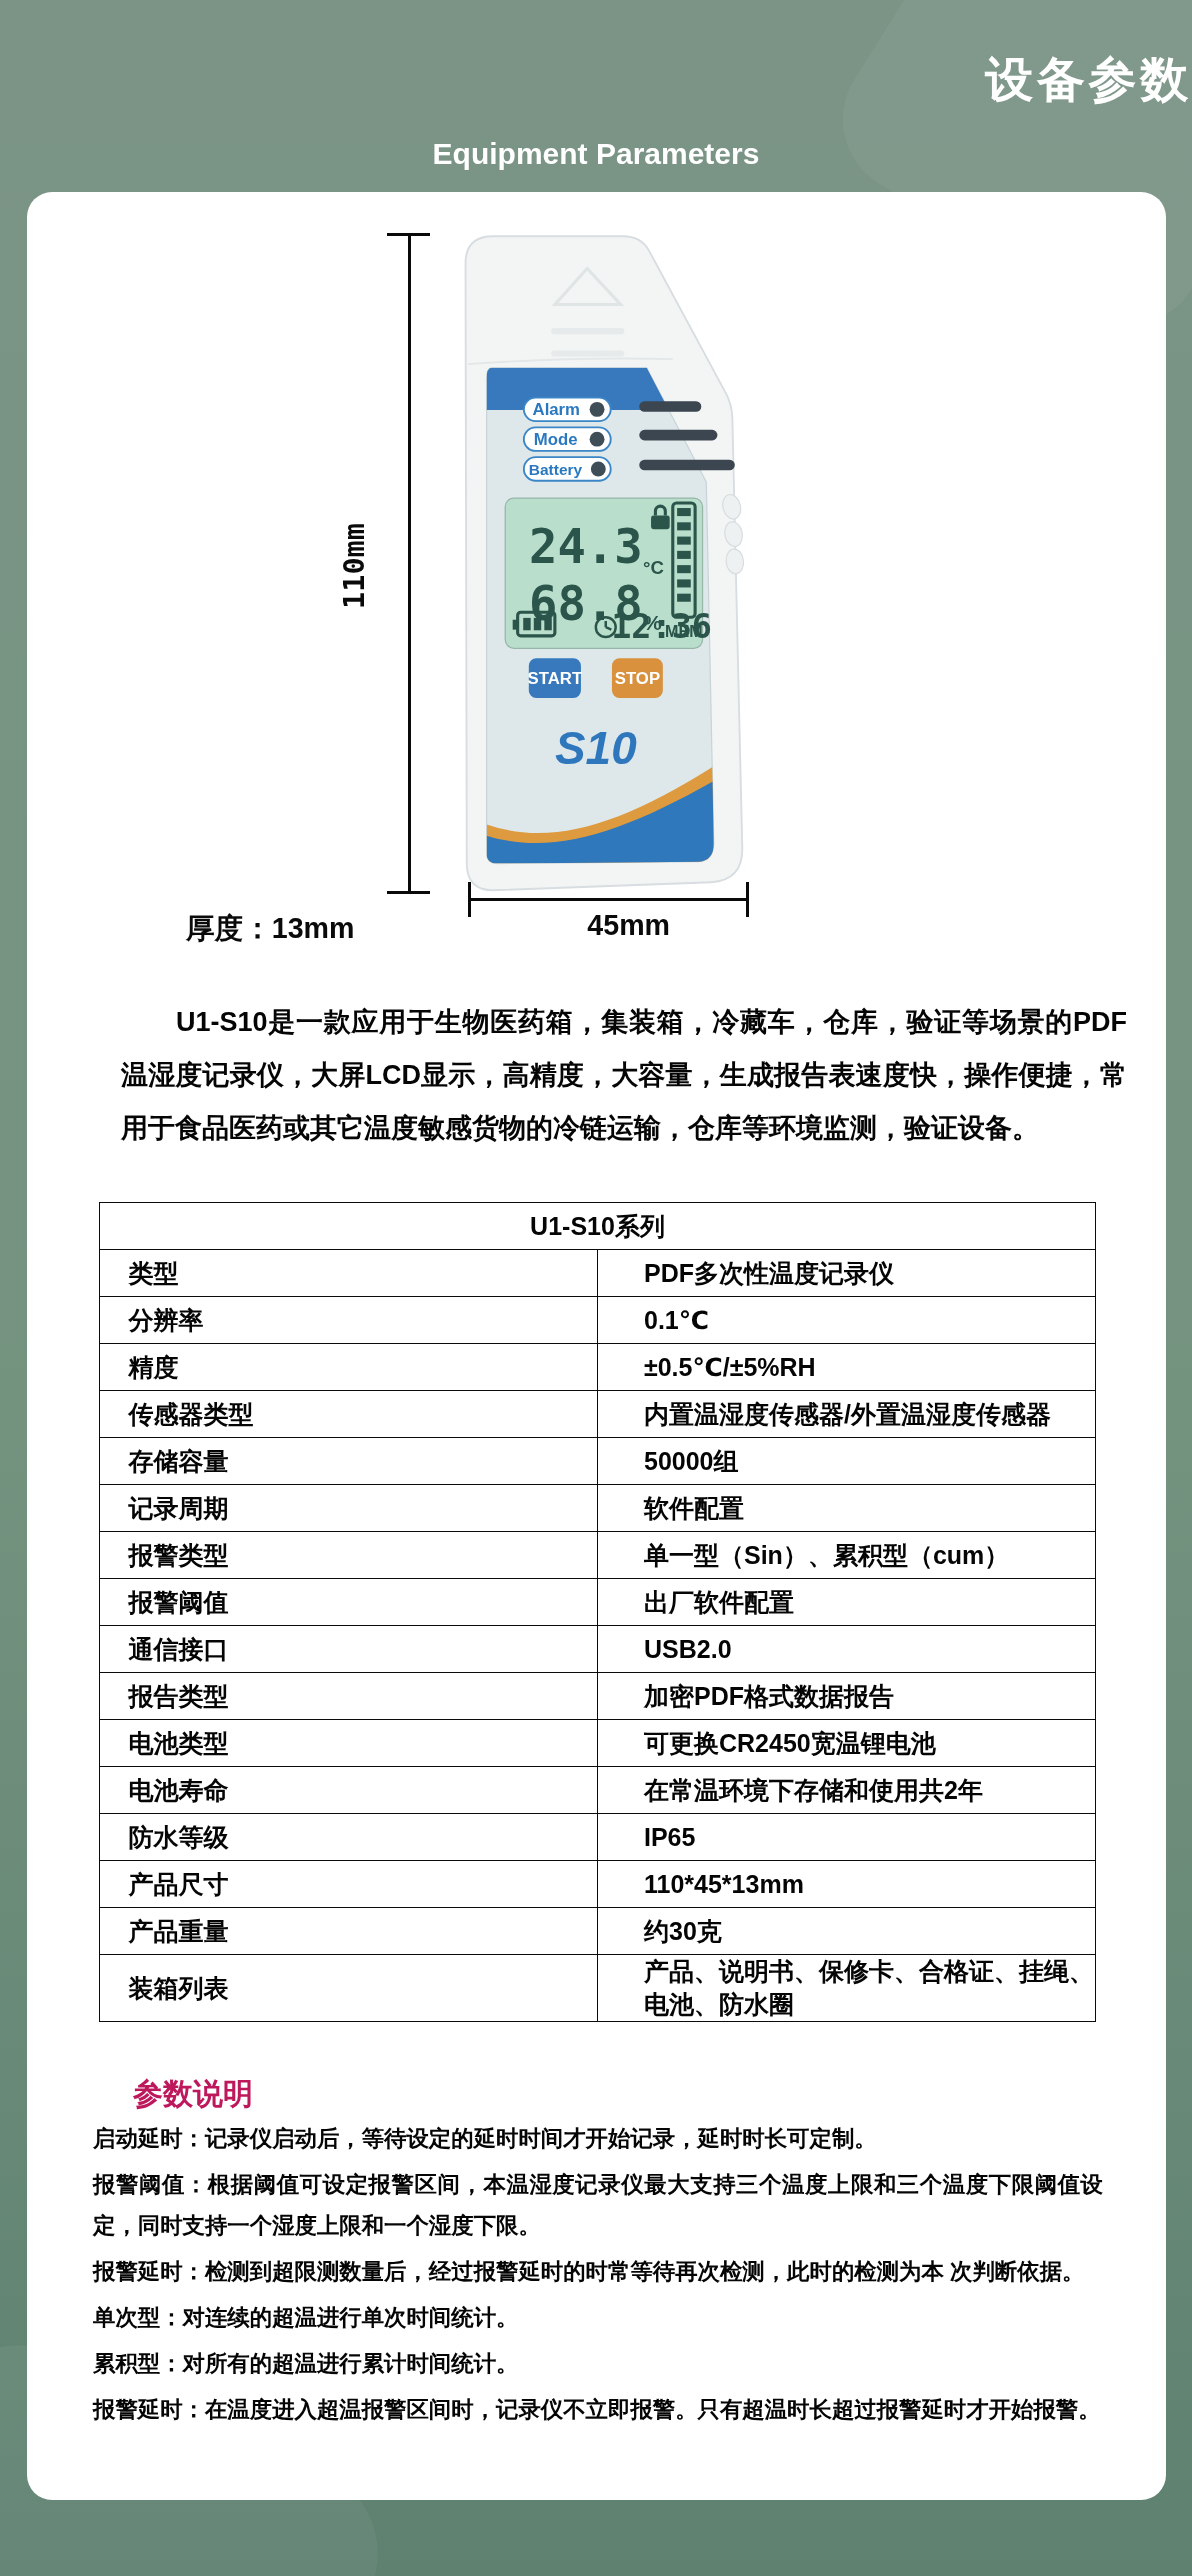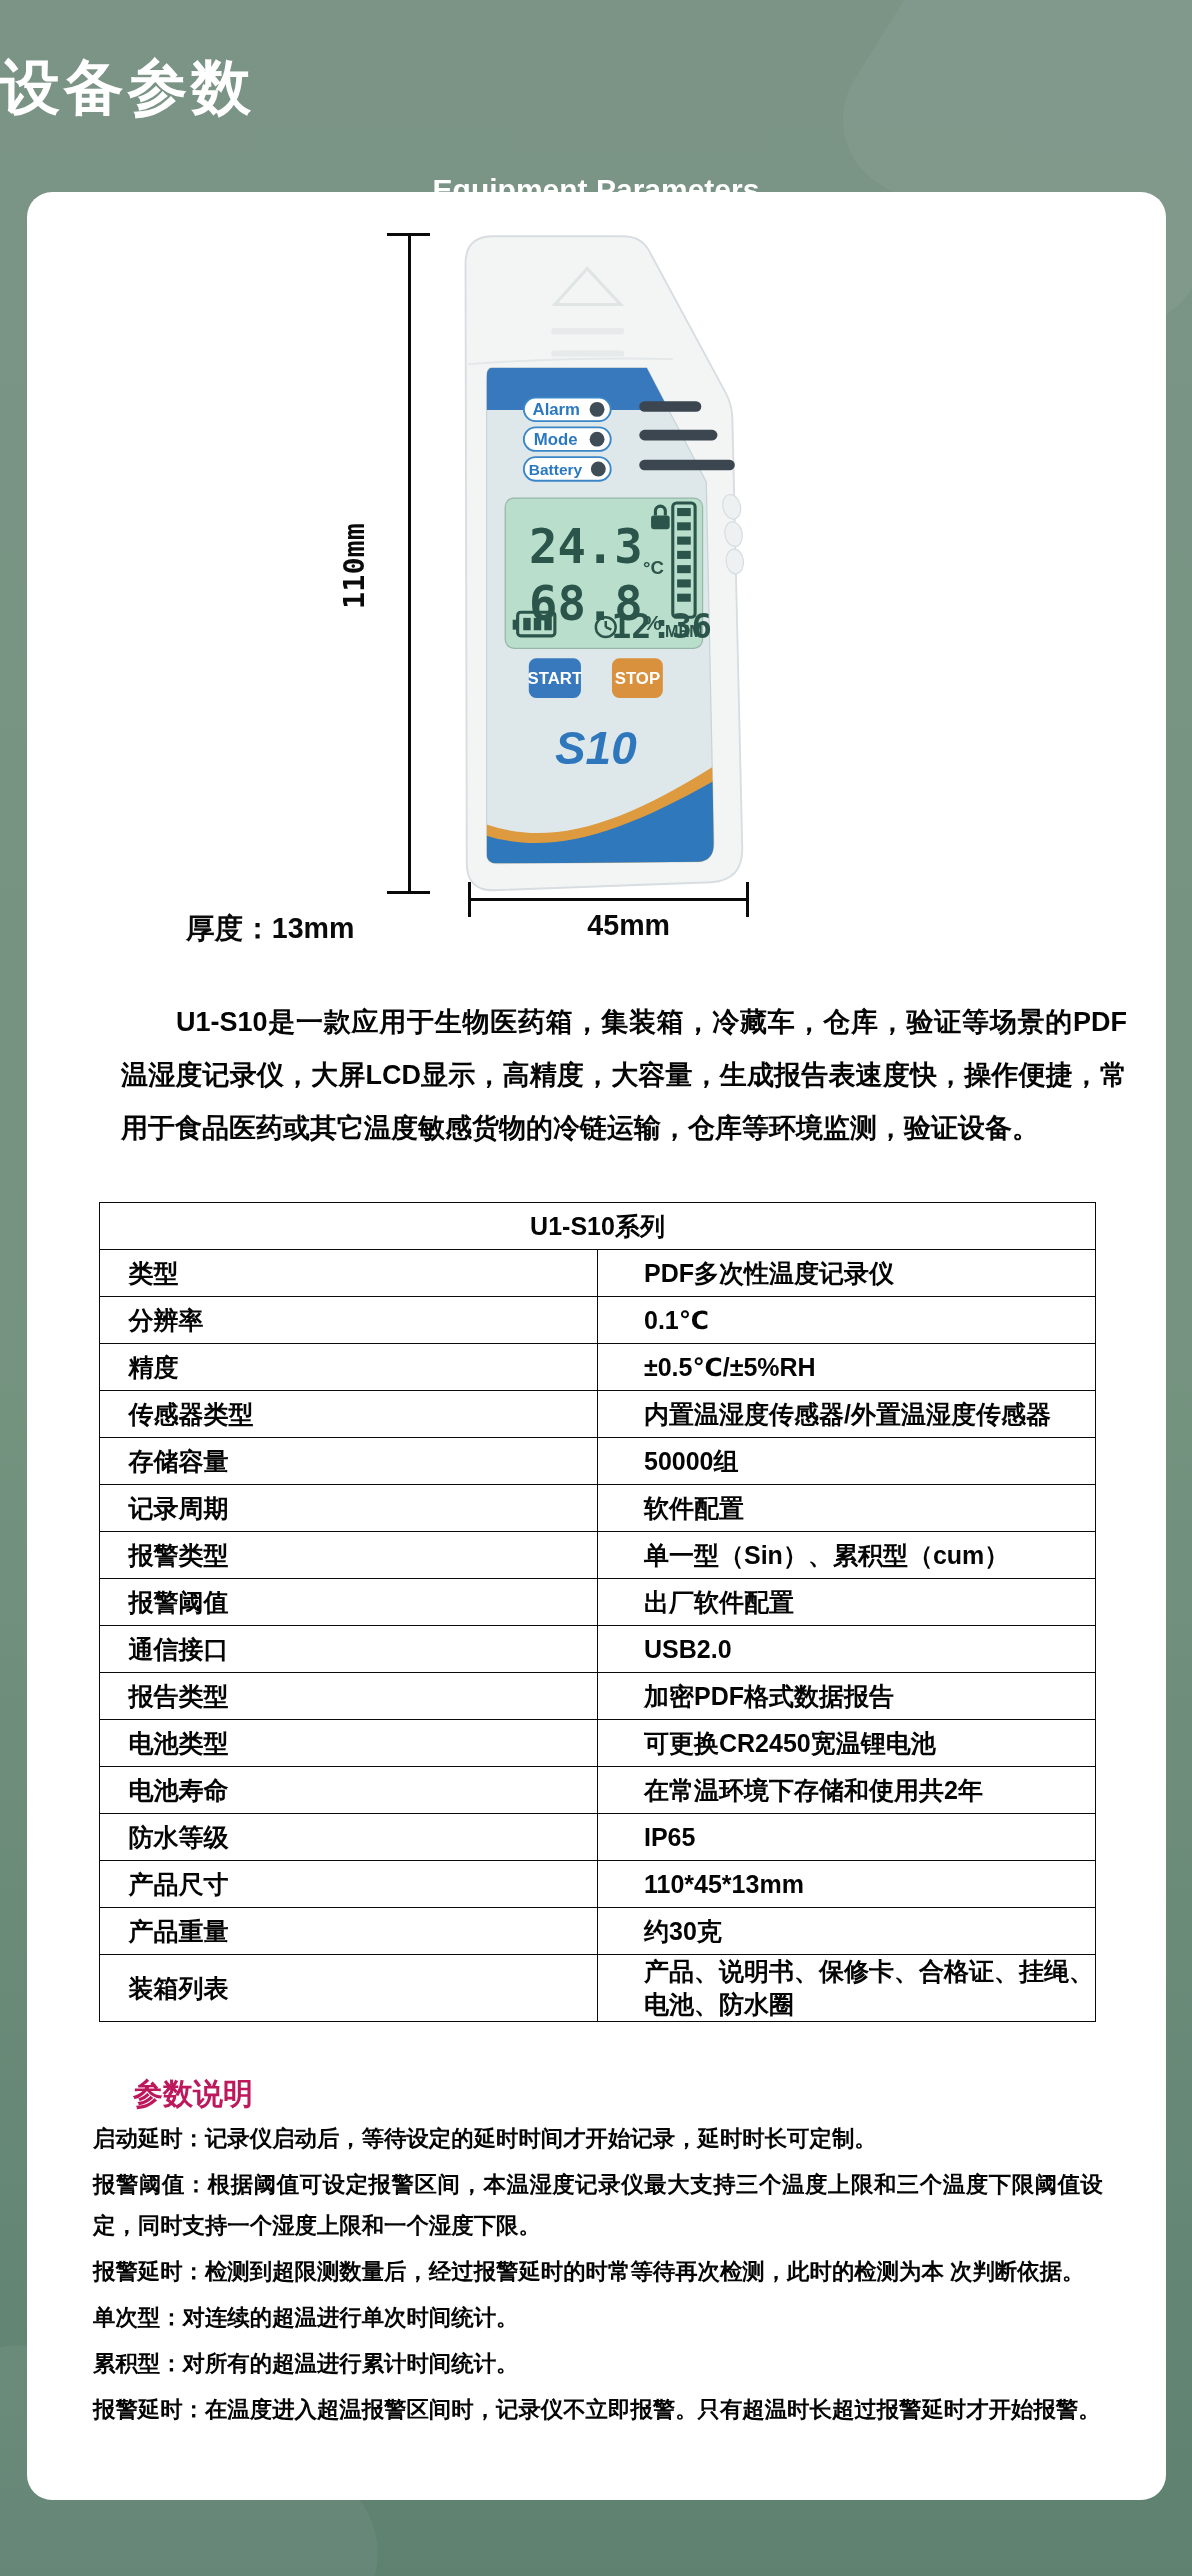--- a/index.html
+++ b/index.html
@@ -6,24 +6,24 @@
   body{
     width:1192px;height:2576px;position:relative;overflow:hidden;
     font-family:"Liberation Sans","DejaVu Sans",sans-serif;
     background:linear-gradient(180deg,#7b9486 0%,#74937f 55%,#5e8170 100%);
   }
   .wm{position:absolute;pointer-events:none;}
   .wm1{right:-75px;top:-50px;width:397px;height:323px;background:rgba(255,255,255,0.05);
        border-radius:75px;transform:rotate(32deg);}
   .wm2{left:-99px;bottom:-87px;width:472px;height:261px;background:rgba(255,255,255,0.05);
        border-radius:87px;transform:rotate(24deg);}
-  .page-title{position:absolute;left:0;top:48px;width:1192px;text-align:left;
-    color:#ffffff;font-size:60px;font-weight:bold;letter-spacing:3.7px;}
+  .page-title{position:absolute;left:0;top:48px;width:1192px;text-align:right;
+    color:#ffffff;font-size:48px;font-weight:bold;letter-spacing:3.7px;}
   .page-subtitle{position:absolute;left:0;top:137px;width:1192px;text-align:center;
-    color:#ffffff;font-size:30px;font-weight:600;margin-top:36px;}
+    color:#ffffff;font-size:30px;font-weight:600;}
   .card{position:absolute;left:27px;top:192px;width:1139px;height:2308px;
     background:#ffffff;border-radius:25px;}
   
   .dim{position:absolute;background:#0a0a0a;}
   .dim-label{position:absolute;color:#0a0a0a;font-weight:bold;}
   .h-label{font-family:"DejaVu Sans Mono","Liberation Mono",monospace;font-size:28.6px;
     left:261px;top:549px;width:186px;text-align:center;transform:rotate(-90deg);}
   .t-label{left:186px;top:909px;font-size:28.6px;}
   .w-label{left:546px;top:909px;width:124px;text-align:right;font-size:28.6px;}
   

